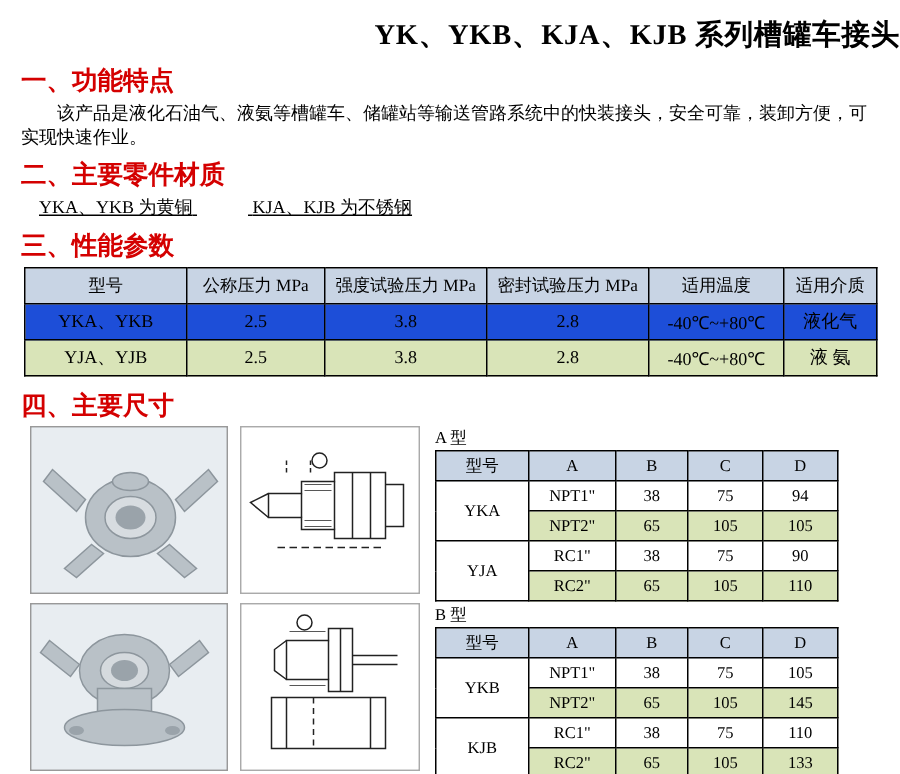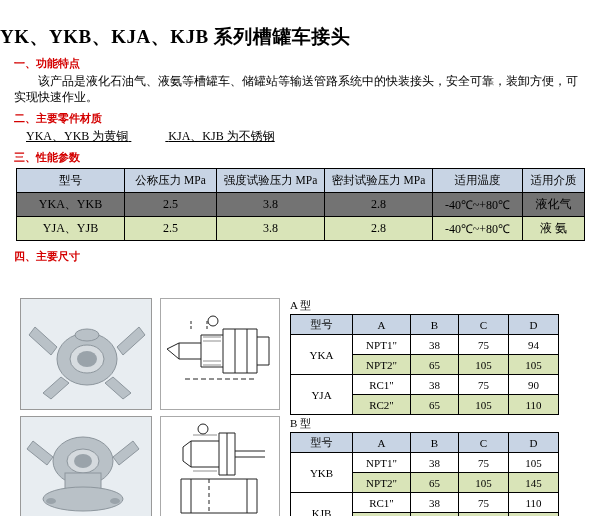--- a/index.html
+++ b/index.html
@@ -7,32 +7,32 @@
     width:600px;height:516px;
     background:#ffffff;
     font-family:"Liberation Serif", serif;
     color:#000;
     position:relative;
     overflow:hidden;
   }
   .page{position:relative;width:600px;height:516px;}
 
   .title{
-    text-align:left;
+    text-align:right;
     font-size:19px;
     font-weight:bold;
     letter-spacing:0.5px;
-    margin:24px 0 2px 0;
+    margin:10px 0 2px 0;
     font-family:"Liberation Serif", serif;
   }
 
   .section-head{
     color:#d40000;
     font-weight:bold;
-    font-size:11px;
+    font-size:17px;
     margin:6px 0 2px 14px;
   }
   .para{
     font-size:12px;
     line-height:16px;
     margin:0 14px 0 14px;
     text-indent:24px;
   }
   .para2{
     font-size:12px;
@@ -53,21 +53,21 @@
     table-layout:fixed;
   }
   .perf td,.perf th{
     border:1px solid #000;
     text-align:center;
     height:23px;
     font-weight:normal;
     padding:0;
   }
   .perf .hdr td{background:#c8d4e4;font-size:11.5px;}
-  .perf .r1 td{background:#737373;}
+  .perf .r1 td{background:#1d4ed8;}
   .perf .r2 td{background:#d9e4b8;}
 
   
   .dims{
     position:absolute;
     left:0;top:252px;width:600px;
   }
   .imgbox{
     position:absolute;
     border:1px solid #999;

